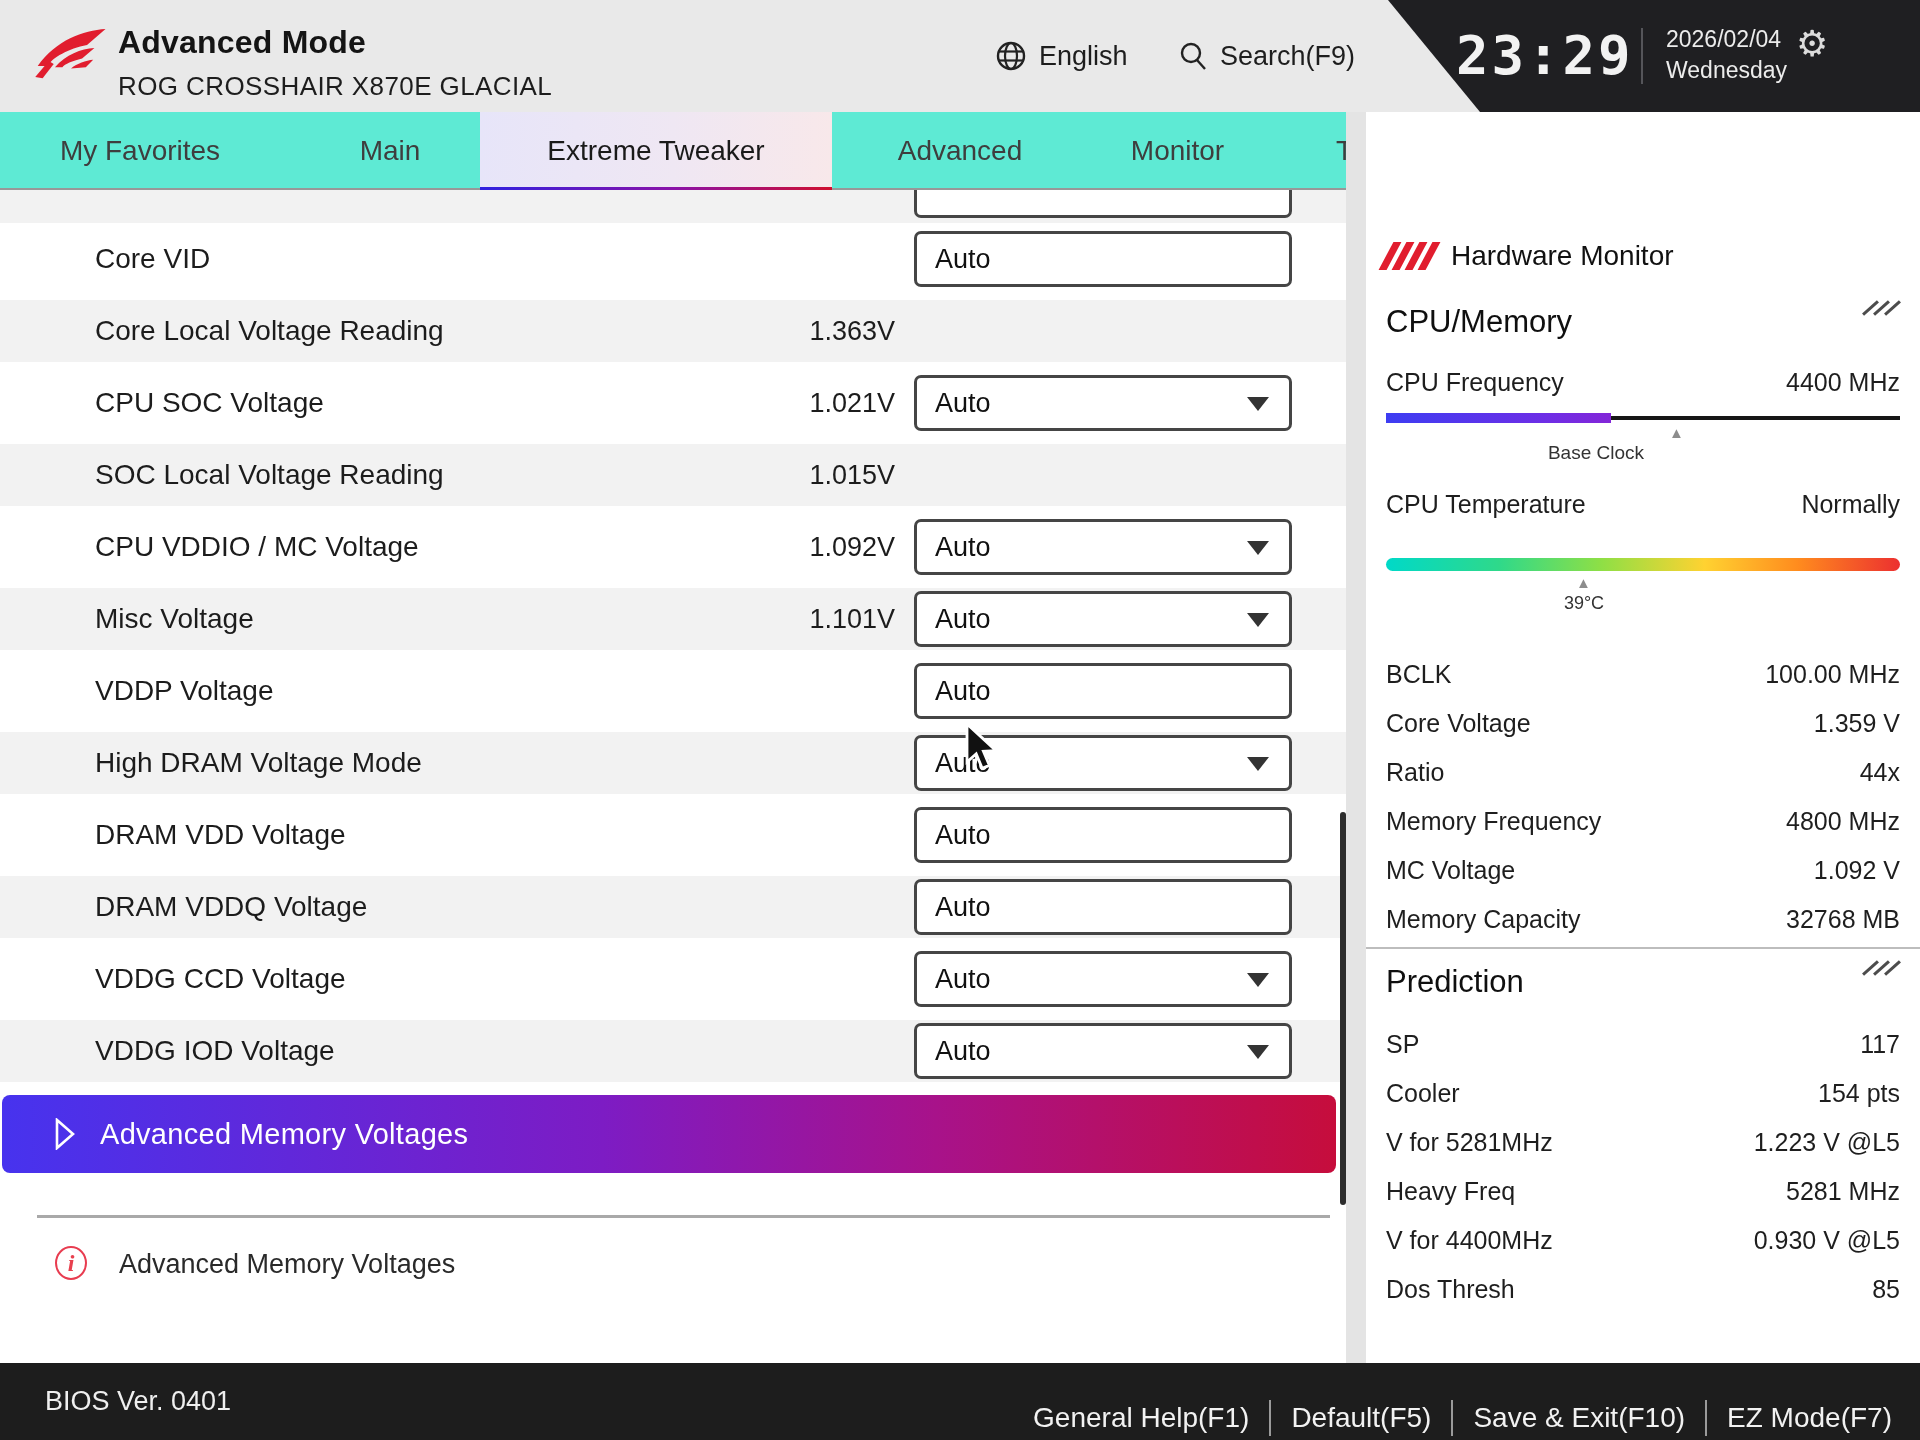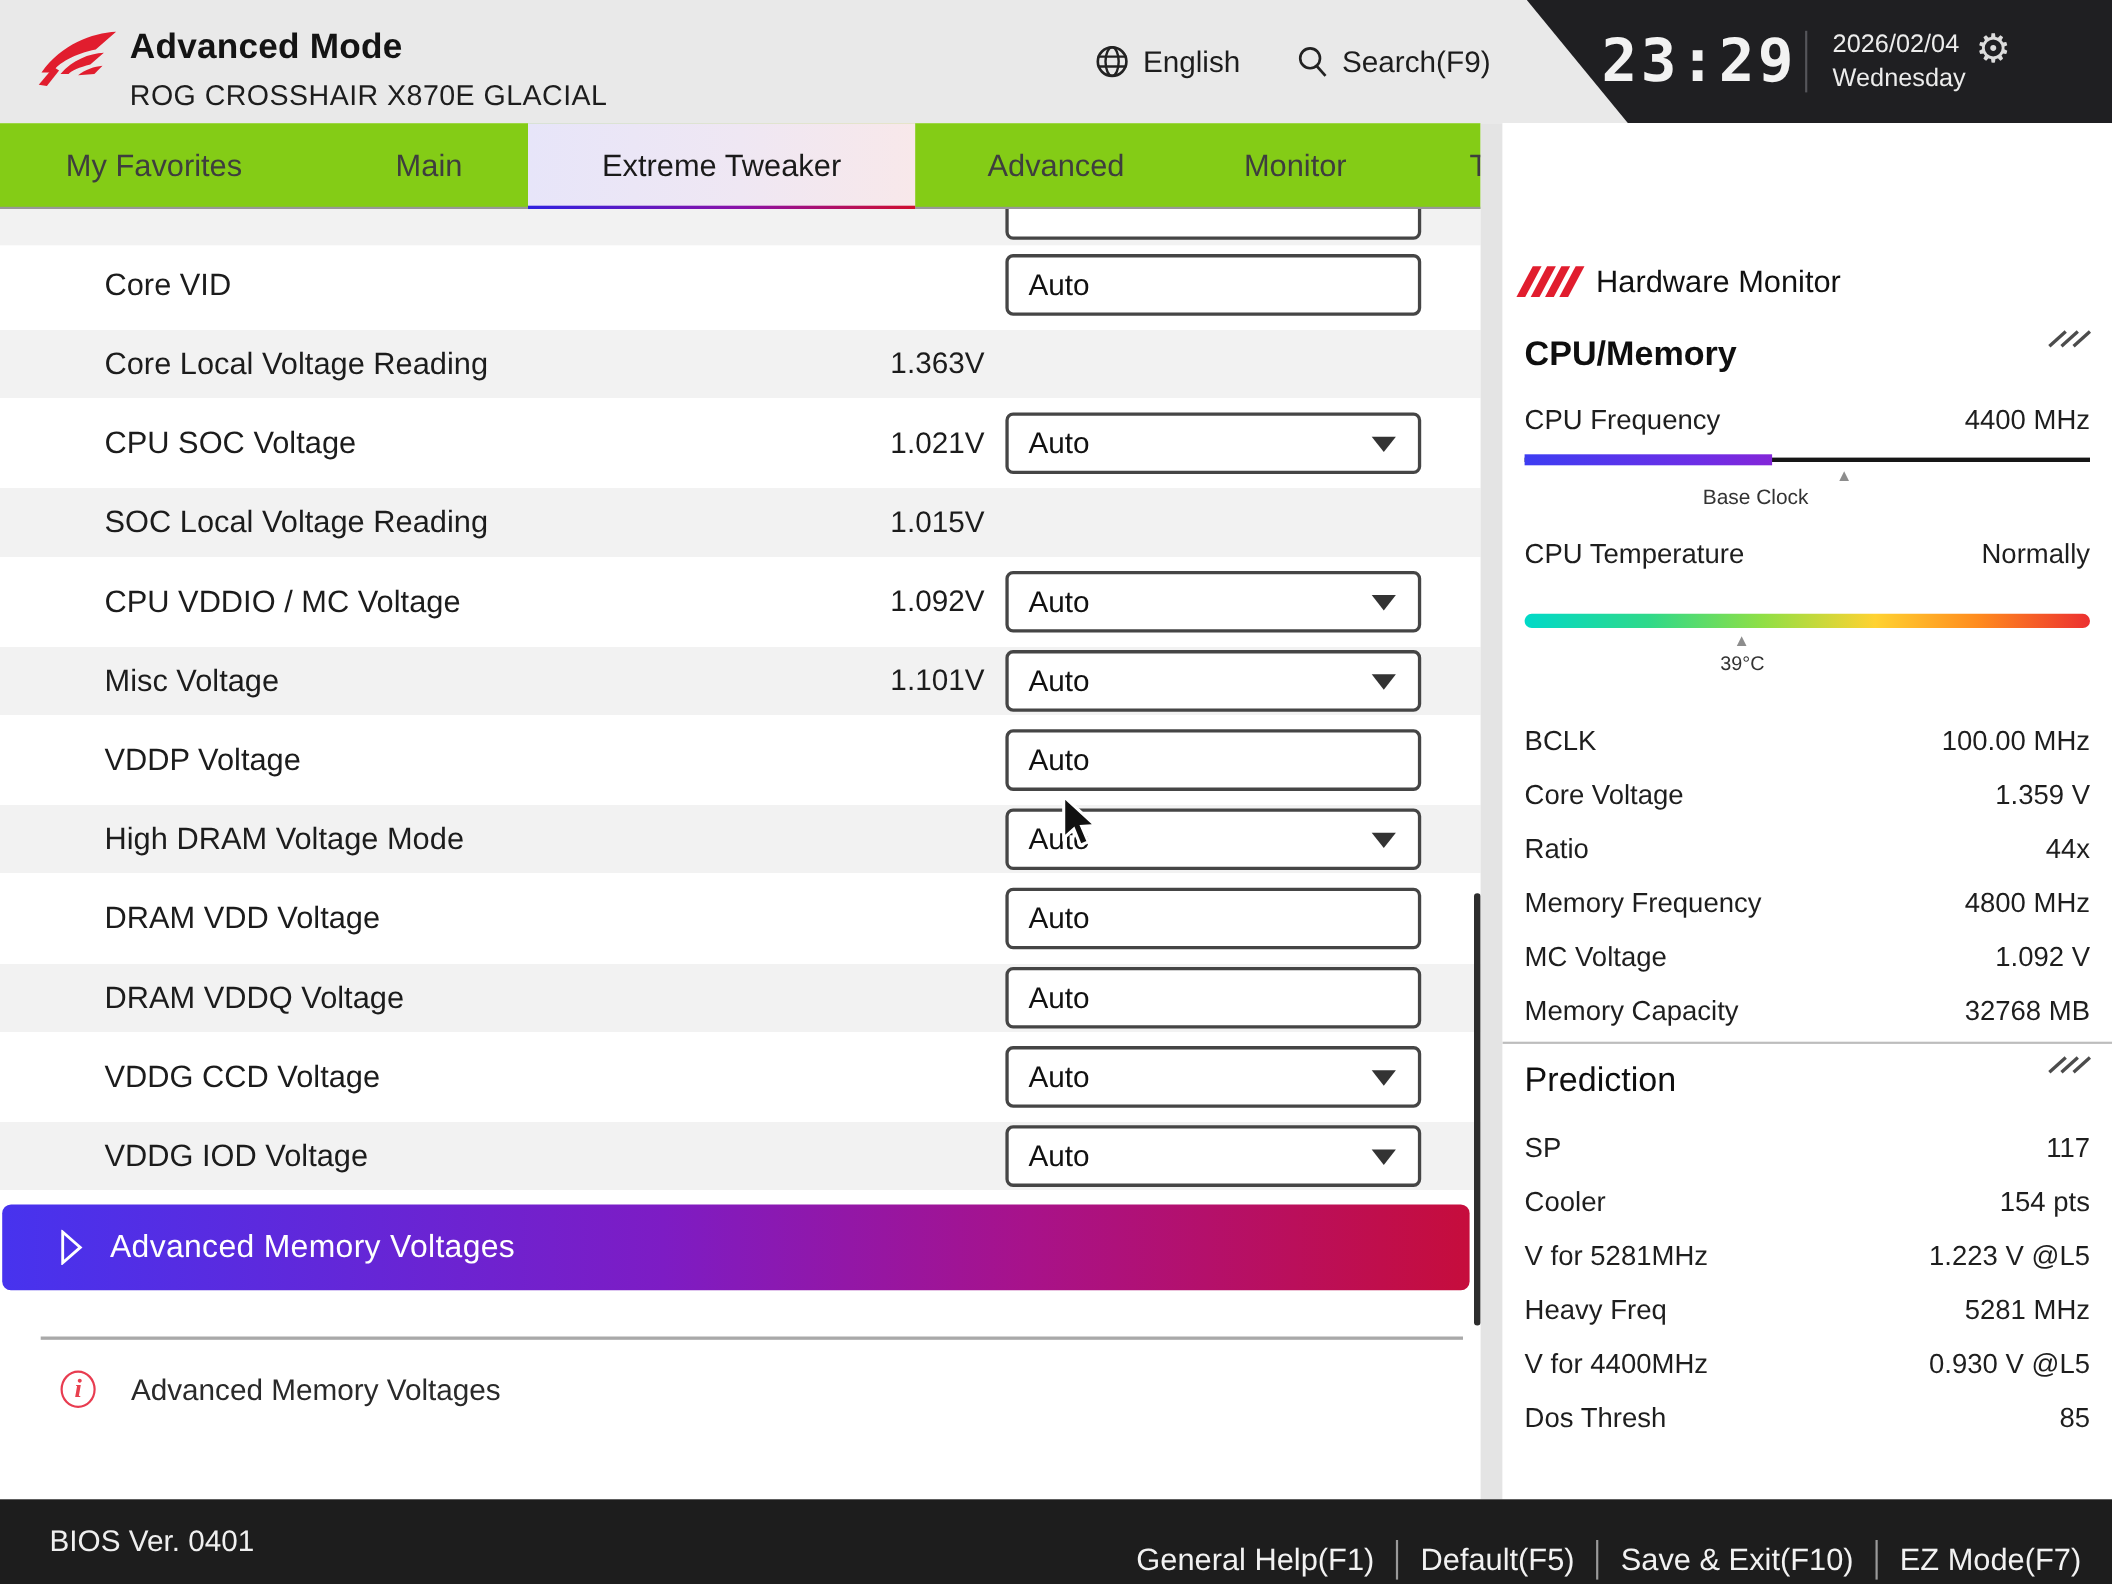--- a/index.html
+++ b/index.html
@@ -18,21 +18,21 @@
   .search { position:absolute; left:1178px; top:0; height:112px; display:flex; align-items:center; gap:12px; }
   .clock-panel { position:absolute; left:1388px; top:0; width:532px; height:112px; background:#1f1f22;
                  clip-path:polygon(0 0,100% 0,100% 100%,92px 100%); }
   .clock-time { position:absolute; left:68px; top:24px; font-family:"DejaVu Sans Mono", monospace; font-weight:700;
                 font-size:54px; letter-spacing:3px; color:#f2f2f2; }
   .clock-sep { position:absolute; left:253px; top:28px; width:2px; height:56px; background:#55555a; }
   .clock-date { position:absolute; left:278px; top:24px; color:#ececec; font-size:23px; line-height:31px; }
   .gear { position:absolute; left:408px; top:26px; font-size:36px; color:#dcdcdc; line-height:1; }
 
   
-  .tabs { position:absolute; left:0; top:112px; width:1346px; height:78px; background:#84cc16; border-bottom:2px solid #989898; }
+  .tabs { position:absolute; left:0; top:112px; width:1346px; height:78px; background:#5eead4; border-bottom:2px solid #989898; }
   .tab { position:absolute; top:0; height:78px; display:flex; align-items:center; justify-content:center;
          font-size:28px; color:#3e3e3e; cursor:default; }
   .tab.active { background:linear-gradient(90deg,#e7e5f9 0%, #efe7f3 55%, #f8e8ea 100%); color:#1a1a1a; }
   .tab.active::after { content:""; position:absolute; left:0; bottom:-2px; width:100%; height:5px;
          background:linear-gradient(90deg,#2f21e0 0%, #8a12a8 55%, #d00e2e 100%); }
   .tab-partial { position:absolute; left:1336px; top:0; height:78px; width:10px; overflow:hidden;
          display:flex; align-items:center; font-size:28px; color:#3e3e3e; }
 
   
   .content { position:absolute; left:0; top:190px; width:1346px; height:1173px; background:#fff; }
@@ -277,21 +277,21 @@
     <div class="hm-header">
       <span class="hm-icon">
           <i></i>
           <i></i>
           <i></i>
           <i></i>
         </span>
       <span class="hm-title">Hardware Monitor</span>
     </div>
 
-    <div class="section-heading" style="top:192px;font-weight:bold;">CPU/Memory</div>
+    <div class="section-heading" style="top:192px;">CPU/Memory</div>
     <div class="collapse-glyph" style="top:186px;">
         <i></i>
         <i></i>
         <i></i>
       </div>
 
     <div class="kv" style="top:256px;">
       <span class="k">CPU Frequency</span>
       <span class="v">4400 MHz</span>
     </div>

